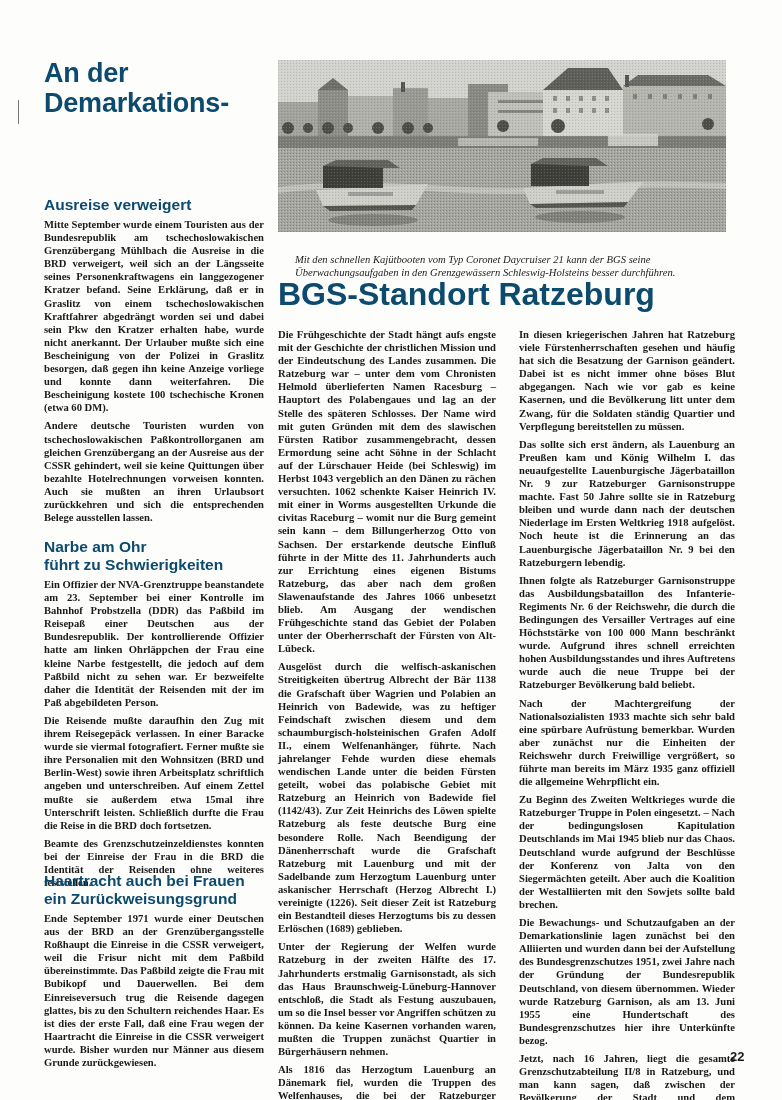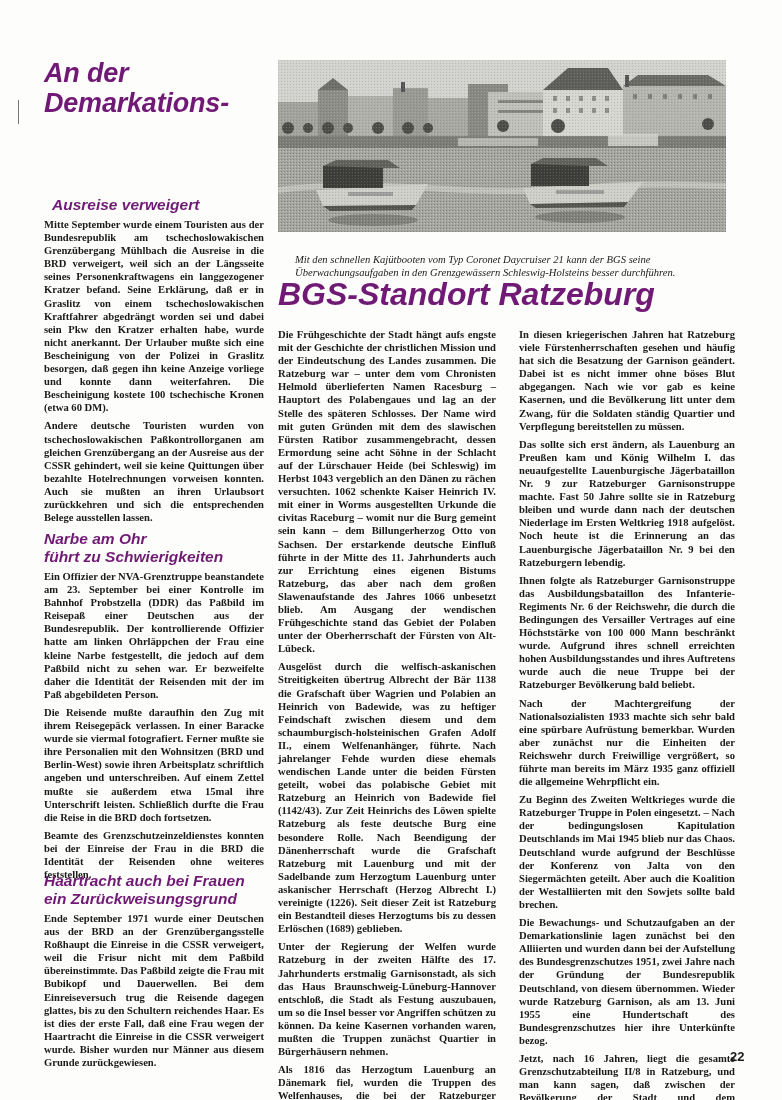--- a/index.html
+++ b/index.html
@@ -2,21 +2,21 @@
 <html><head>
 <meta charset="utf-8">
 <style>
   html, body { margin: 0; padding: 0; }
   body {
     width: 782px; height: 1100px; position: relative; overflow: hidden;
     background: #fdfdfb; color: #1a1a1a;
     font-family: "Liberation Serif", serif;
   }
   .abs { position: absolute; }
-  .sans { font-family: "Liberation Sans", sans-serif; font-weight: bold; color: #701a75; font-style: italic; }
+  .sans { font-family: "Liberation Sans", sans-serif; font-weight: bold; color: #0c4a6e; }
   .big-title { left: 44px; top: 58px; width: 220px; font-size: 27px; line-height: 30px; letter-spacing: -0.2px; }
   .big-title span { display: block; }
   .h2 { font-size: 15.5px; line-height: 18px; }
   .h2 span { display: block; }
   .body { font-size: 10.6px; line-height: 13.1px; text-align: justify; hyphens: manual; }
   .body p { margin: 0 0 5px 0; font-weight: bold; }
   .col1 { left: 44px; width: 220px; }
   .col2 { left: 278px; width: 218px; }
   .col3 { left: 482px; width: 216px; margin-left: 37px; }
   .caption { left: 278px; top: 236px; width: 450px; font-size: 10.6px; line-height: 13px; font-style: italic; }
@@ -29,31 +29,31 @@
 <body>
 
 <div class="abs scan-mark"></div>
 
 <h1 class="abs sans big-title" style="margin:0;">
   <span>An der</span>
   <span>Demarkations-</span>
 </h1>
 
 <section class="abs col1" style="top:196px;">
-  <h2 class="sans h2" style="margin:0 0 4px 8px;">
+  <h2 class="sans h2" style="margin:0 0 4px 0;">
     <span>Ausreise verweigert</span>
   </h2>
   <div class="body">
     <p>Mitte September wurde einem Touristen aus der Bundesrepublik am tschechoslowakischen Grenzübergang Mühlbach die Ausreise in die BRD verweigert, weil sich an der Längsseite seines Personenkraftwagens ein langgezogener Kratzer befand. Seine Erklärung, daß er in Graslitz von einem tschechoslowakischen Kraftfahrer abgedrängt worden sei und dabei sein Pkw den Kratzer erhalten habe, wurde nicht anerkannt. Der Urlauber mußte sich eine Bescheinigung von der Polizei in Graslitz besorgen, daß gegen ihn keine Anzeige vorliege und konnte dann weiterfahren. Die Bescheinigung kostete 100 tschechische Kronen (etwa 60 DM).</p>
     <p>Andere deutsche Touristen wurden von tschechoslowakischen Paßkontrollorganen am gleichen Grenzübergang an der Ausreise aus der CSSR gehindert, weil sie keine Quittungen über bezahlte Hotelrechnungen vorweisen konnten. Auch sie mußten an ihren Urlaubsort zurückkehren und sich die entsprechenden Belege ausstellen lassen.</p>
   </div>
 </section>
 
 <section class="abs col1" style="top:530px;">
-  <h2 class="sans h2" style="margin:0 0 4px 0;">
+  <h2 class="sans h2" style="margin:8px 0 4px 0;">
     <span>Narbe am Ohr</span>
     <span>führt zu Schwierigkeiten</span>
   </h2>
   <div class="body">
     <p>Ein Offizier der NVA-Grenztruppe beanstandete am 23. September bei einer Kontrolle im Bahnhof Probstzella (DDR) das Paßbild im Reisepaß einer Deutschen aus der Bundesrepublik. Der kontrollierende Offizier hatte am linken Ohrläppchen der Frau eine kleine Narbe festgestellt, die jedoch auf dem Paßbild nicht zu sehen war. Er bezweifelte daher die Identität der Reisenden mit der im Paß abgebildeten Person.</p>
     <p>Die Reisende mußte daraufhin den Zug mit ihrem Reisegepäck verlassen. In einer Baracke wurde sie viermal fotografiert. Ferner mußte sie ihre Personalien mit den Wohnsitzen (BRD und Berlin-West) sowie ihren Arbeitsplatz schriftlich angeben und unterschreiben. Auf einem Zettel mußte sie außerdem etwa 15mal ihre Unterschrift leisten. Schließlich durfte die Frau die Reise in die BRD doch fortsetzen.</p>
     <p>Beamte des Grenzschutzeinzeldienstes konnten bei der Einreise der Frau in die BRD die Identität der Reisenden ohne weiteres feststellen.</p>
   </div>
 </section>
 

